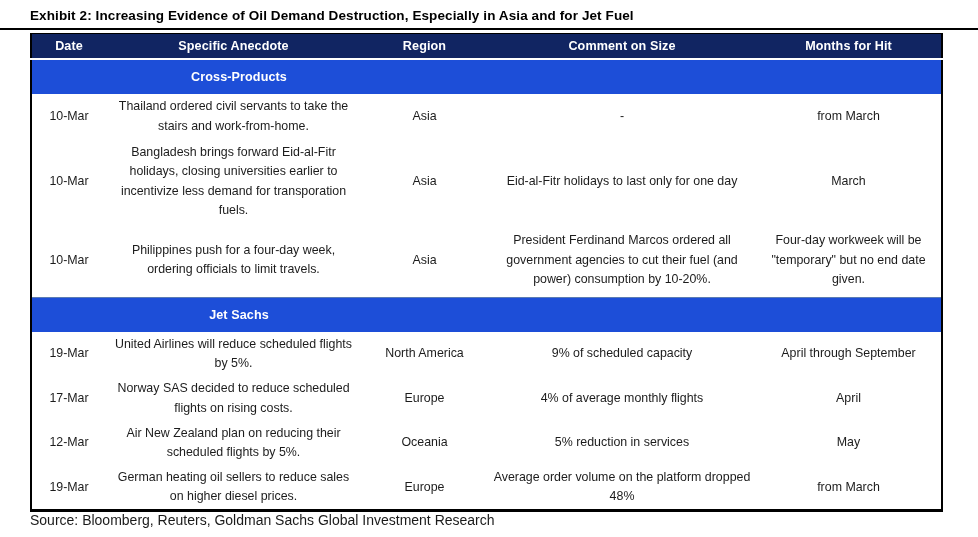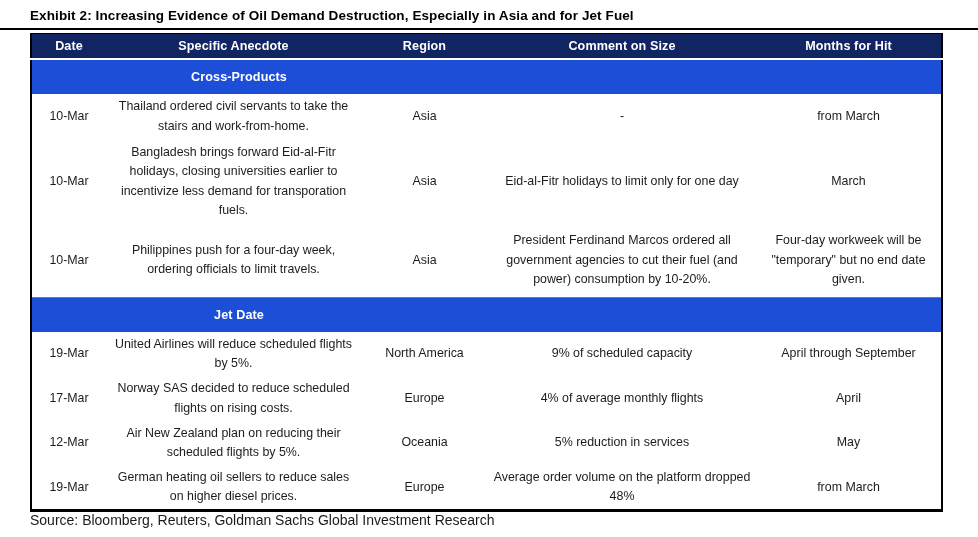--- a/index.html
+++ b/index.html
@@ -140,34 +140,34 @@
           <td class="data-cell">10-Mar</td>
           <td class="data-cell">Thailand ordered civil servants to take the stairs and work-from-home.</td>
           <td class="data-cell">Asia</td>
           <td class="data-cell">-</td>
           <td class="data-cell">from March</td>
         </tr>
         <tr class="h85">
           <td class="data-cell">10-Mar</td>
           <td class="data-cell">Bangladesh brings forward Eid-al-Fitr holidays, closing universities earlier to incentivize less demand for transporation fuels.</td>
           <td class="data-cell">Asia</td>
-          <td class="data-cell">Eid-al-Fitr holidays to limit only for one day</td>
+          <td class="data-cell">Eid-al-Fitr holidays to last only for one day</td>
           <td class="data-cell">March</td>
         </tr>
         <tr class="h73">
           <td class="data-cell">10-Mar</td>
           <td class="data-cell">Philippines push for a four-day week, ordering officials to limit travels.</td>
           <td class="data-cell">Asia</td>
           <td class="data-cell">President Ferdinand Marcos ordered all government agencies to cut their fuel (and power) consumption by 10-20%.</td>
           <td class="data-cell">Four-day workweek will be "temporary" but no end date given.</td>
         </tr>
 
         <tr class="section-row">
           <td colspan="5">
-            <div class="section-label">Jet Date</div>
+            <div class="section-label">Jet Sachs</div>
           </td>
         </tr>
         <tr class="h45">
           <td class="data-cell">19-Mar</td>
           <td class="data-cell">United Airlines will reduce scheduled flights by 5%.</td>
           <td class="data-cell">North America</td>
           <td class="data-cell">9% of scheduled capacity</td>
           <td class="data-cell">April through September</td>
         </tr>
         <tr class="h44">

